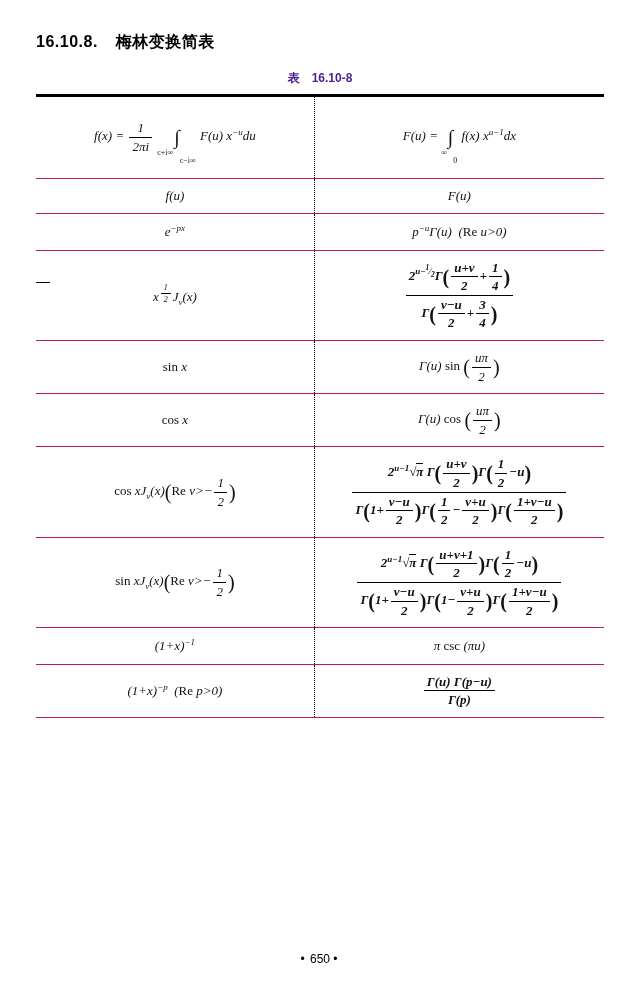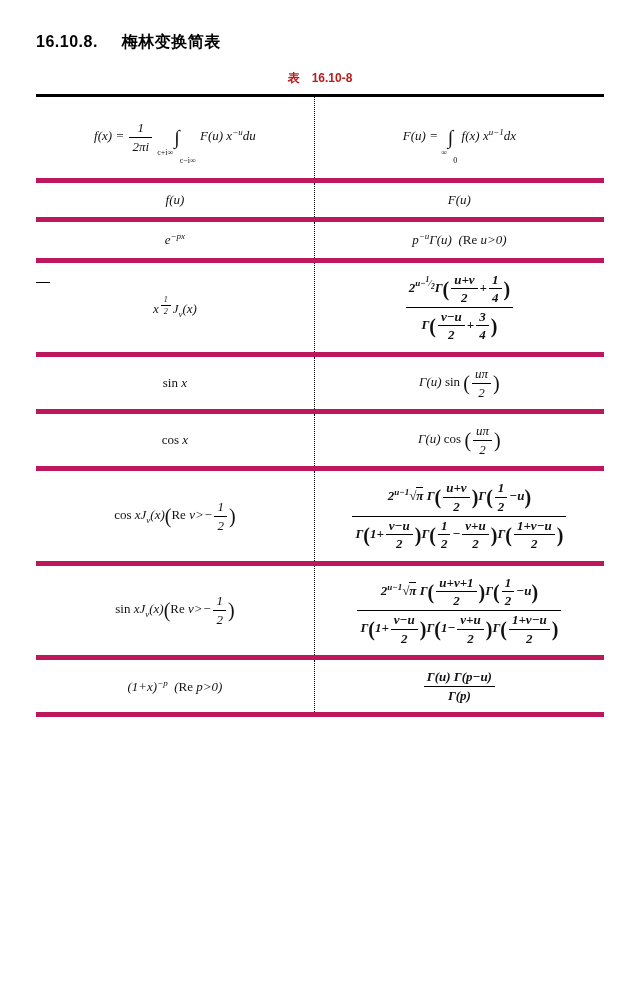--- a/index.html
+++ b/index.html
@@ -25,47 +25,47 @@
     position: absolute;
     left: 36px;
     top: 32px;
     font-family: "Liberation Sans", sans-serif;
     font-size: 16px;
     font-weight: 700;
     letter-spacing: 0.5px;
     color: #000;
     white-space: nowrap;
   }
-  .section-heading .num { margin-right: 24px; }
+  .section-heading .num { margin-right: 18px; }
   .table-caption {
     position: absolute;
     top: 70px;
     left: 0;
     width: 640px;
     text-align: center;
     font-family: "Liberation Sans", sans-serif;
     font-size: 12px;
     font-weight: 700;
-    color: #b91c1c;
+    color: #4c1d95;
   }
   .table-caption .cap-num { margin-left: 12px; }
 
   .mtable {
     position: absolute;
     left: 36px;
     top: 94px;
     width: 568px;
     border-collapse: collapse;
     table-layout: fixed;
   }
   .mtable col.c1 { width: 49%; }
   .mtable col.c2 { width: 51%; }
 
   .mtable tr td {
-    border-bottom: 5px solid #be185d;
+    border-bottom: 1px solid #be185d;
     text-align: center;
     vertical-align: middle;
     padding: 9px 6px;
     font-size: 13px;
     line-height: 1.25;
   }
   .mtable tr.top-rule td {
     border-top: 3px solid #000;
   }
   .mtable tr.thick-bottom td {
@@ -247,31 +247,44 @@
           <span class="math nowrap"><span class="up">sin</span>&nbsp;xJ<span class="sub">v</span>(x)<span class="paren-big">(</span><span class="up">Re</span>&nbsp;v&gt;−<span class="frac"><span class="num">1</span><span class="den">2</span></span><span class="paren-big">)</span></span>
         </td>
         <td>
           <span class="frac bigfrac math">
             <span class="num nowrap">2<span class="sup">u−1</span>√<span style="border-top:1px solid #000;">π</span>&nbsp;Γ<span class="paren-big">(</span><span class="frac"><span class="num">u+v+1</span><span class="den">2</span></span><span class="paren-big">)</span>Γ<span class="paren-big">(</span><span class="frac"><span class="num">1</span><span class="den">2</span></span>−u<span class="paren-big">)</span></span>
             <span class="den nowrap">Γ<span class="paren-big">(</span>1+<span class="frac"><span class="num">v−u</span><span class="den">2</span></span><span class="paren-big">)</span>Γ<span class="paren-big">(</span>1−<span class="frac"><span class="num">v+u</span><span class="den">2</span></span><span class="paren-big">)</span>Γ<span class="paren-big">(</span><span class="frac"><span class="num">1+v−u</span><span class="den">2</span></span><span class="paren-big">)</span></span>
           </span>
         </td>
       </tr>
 
+      <tr>
+        <td class="left-cell">
+          <span class="math">(1+x)<span class="sup">−1</span></span>
+        </td>
+        <td>
+          <span class="math nowrap">π&nbsp;<span class="up">csc</span>&nbsp;(πu)</span>
+        </td>
+      </tr>
 
       <tr>
         <td class="left-cell">
           <span class="math nowrap">(1+x)<span class="sup">−p</span>&nbsp;&nbsp;(<span class="up">Re</span>&nbsp;p&gt;0)</span>
         </td>
         <td>
           <span class="frac bigfrac math">
             <span class="num nowrap">Γ(u)&nbsp;Γ(p−u)</span>
             <span class="den nowrap">Γ(p)</span>
           </span>
         </td>
       </tr>
 
 
     </tbody>
   </table>
 
+  <div class="pagenum">
+    <span class="dot">•</span>
+    <span>650</span>
+    <span class="dot">•</span>
+  </div>
 
 </div>
 
 </body></html>

